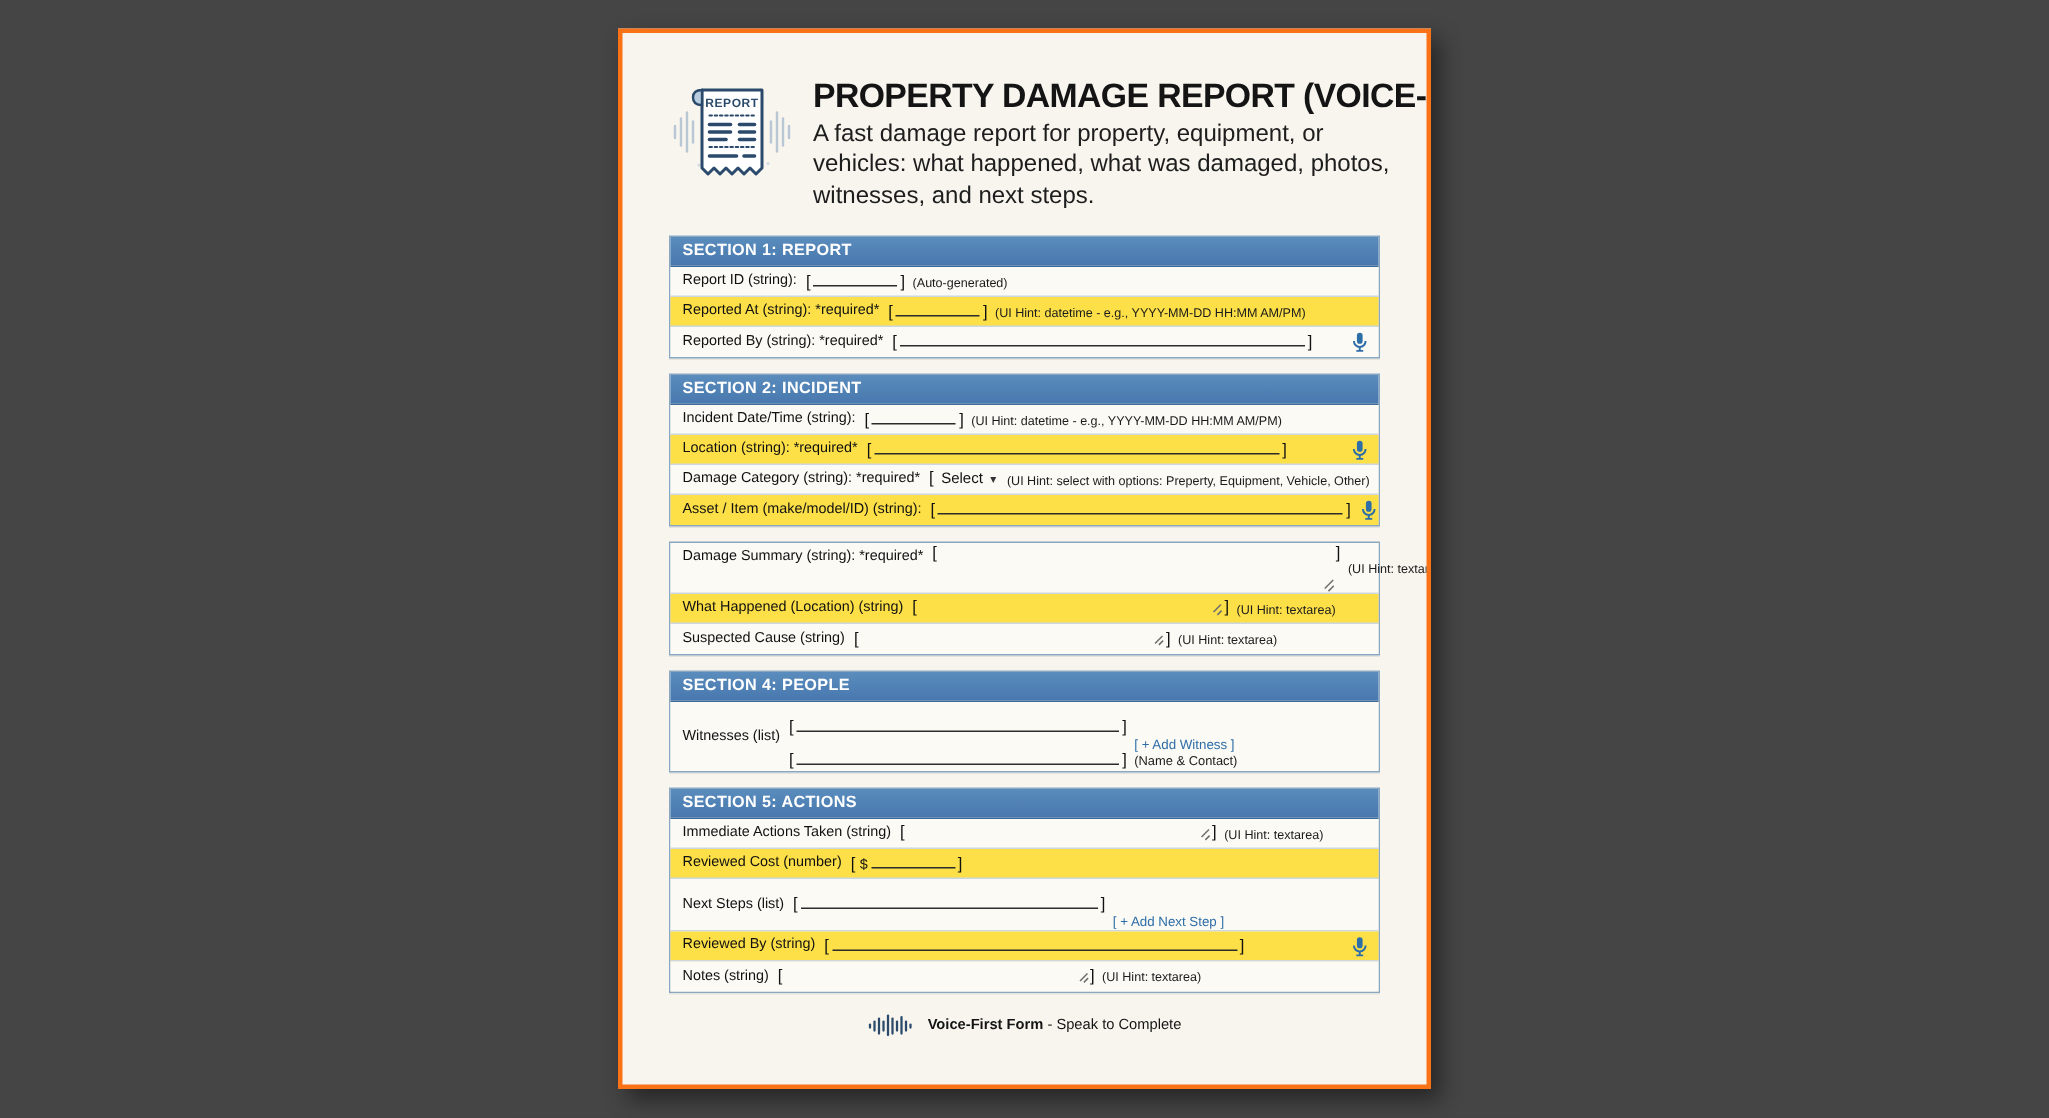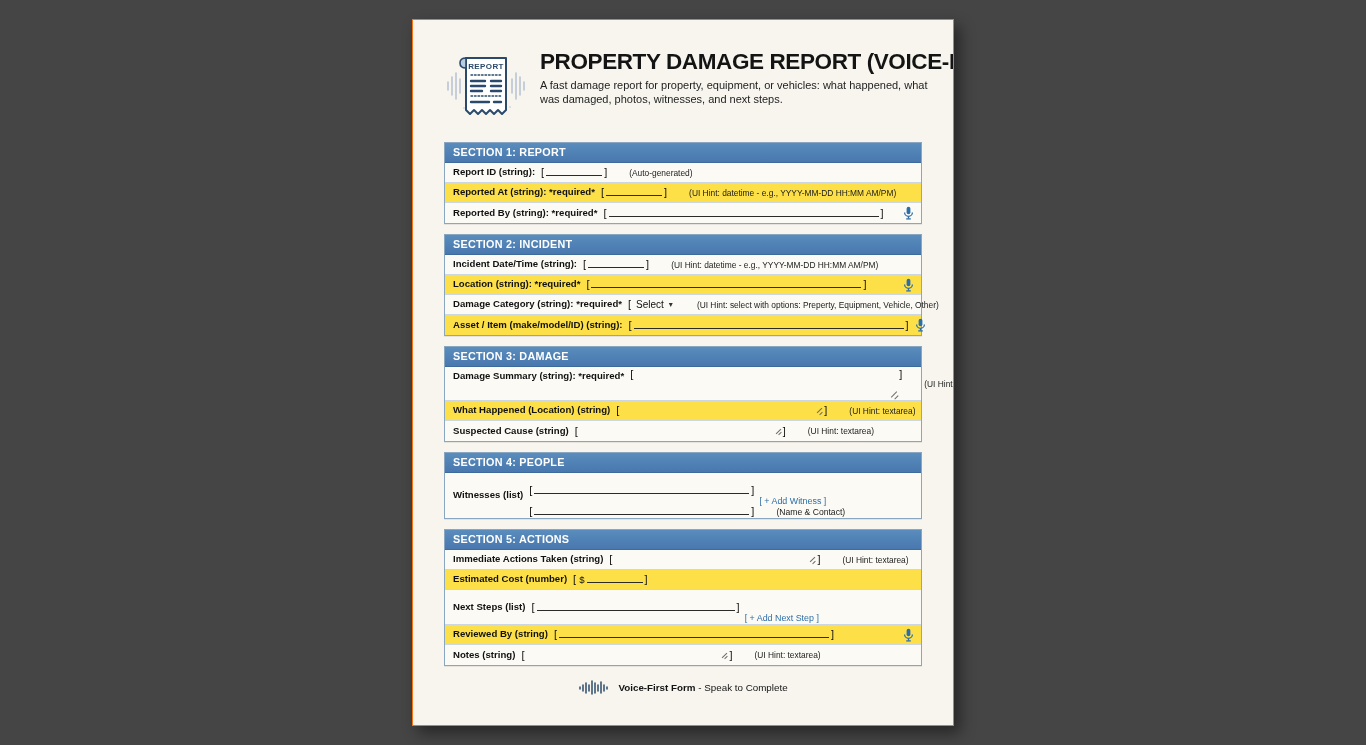--- a/index.html
+++ b/index.html
@@ -11,36 +11,36 @@
     overflow:hidden;
   }
   #stage { position:relative; width:1366px; height:745px; }
 
   
   .sheet {
     position:absolute; left:412px; top:19px;
     width:542px; height:707px;
     background:#f7f5ee;
     box-shadow: 6px 7px 14px rgba(0,0,0,.45);
-    border:1px solid #f97316;
+    border:3px solid #f97316;
     overflow:hidden;
   }
   .sheet-inner { padding:22px 31px 0 31px; }
 
   
   .doc-header { display:flex; align-items:flex-start; gap:12px; margin-bottom:16px; }
   .doc-icon { width:84px; height:82px; flex:0 0 84px; margin-top:2px; }
   .doc-title-wrap { padding-top:8px; }
   .doc-title {
     font-size:22.5px; font-weight:bold; letter-spacing:-.4px;
     color:#141414; line-height:1.05; margin:0 0 4px 0;
     white-space:nowrap;
   }
   .doc-sub {
-    font-size:11px; color:#1d1d1d; line-height:1.28;
+    font-size:16px; color:#1d1d1d; line-height:1.28;
     font-weight:normal; max-width:392px; margin:0;
   }
 
   
   .section {
     border:1px solid #8aa7c2;
     background:#fbfaf5;
     margin-bottom:10px;
     box-shadow:0 1px 0 rgba(0,0,0,.07);
   }
@@ -61,25 +61,25 @@
     background:#fbfaf5;
   }
   .row:nth-child(odd of .row) { }
   .row.alt { background:#fde047; }
   .row:last-child { border-bottom:none; }
 
   .lbl {
     font-size:9.6px; color:#111; white-space:nowrap;
     padding-right:6px; line-height:1.5;
   }
-  .lbl b { font-weight:bold; }
-  .lbl .typ { font-weight:bold;margin-top:48px; }
+  .lbl b { font-weight:normal; }
+  .lbl .typ { font-weight:normal;margin-top:48px; }
 
   .fieldwrap { display:flex; align-items:center; flex:1 1 auto; min-width:0; }
-  .hint { font-size:8.4px; color:#1b1b1b; white-space:nowrap; padding-left:22px; }
+  .hint { font-size:8.4px; color:#1b1b1b; white-space:nowrap; padding-left:5px; }
   .hint.nm { font-size:8.6px; }
 
   
   .fld { display:inline-flex; align-items:baseline; font-size:10px; color:#111; }
   .brk { font-size:11px; line-height:1; }
   .line {
     display:inline-block;
     border-bottom:1px solid #2b2b2b;
     height:9px; margin:0 2px;
   }
@@ -319,21 +319,20 @@
   <svg viewBox="0 0 11 14" width="11" height="14">
     <rect x="3.6" y="0.8" width="3.8" height="7.4" rx="1.9" fill="#2e6ea8"></rect>
     <path d="M1.6 6.4 a3.9 3.9 0 0 0 7.8 0" fill="none" stroke="#2e6ea8" stroke-width="1.3"></path>
     <line x1="5.5" y1="10.3" x2="5.5" y2="12.6" stroke="#2e6ea8" stroke-width="1.3"></line>
     <line x1="3.2" y1="12.9" x2="7.8" y2="12.9" stroke="#2e6ea8" stroke-width="1.3"></line>
   </svg></span>
               </div>
             </div>
           </div>
           <div class="section">
-            <div class="section-head">SECTION 3: DAMAGE</div>
             <div class="row tall">
               <div class="lbl labelcol"><b>Damage Summary</b><span class="typ"> (string): *required*</span></div>
               <div class="fieldwrap">
                 <span class="ta">
         <span class="brk">[</span>
         <span class="bigta">
           <span class="gripbr"></span>
         </span>
         <span class="brk">]</span>
                 </span>
@@ -397,21 +396,21 @@
                 <span class="ta">
         <span class="brk">[</span>
         <span class="ta-box w2"></span>
         <span class="grip"></span>
         <span class="brk">]</span>
                 </span>
                 <span class="hint">(UI Hint: textarea)</span>
               </div>
             </div>
             <div class="row alt">
-              <div class="lbl labelcol"><b>Estimated Cost</b><span class="typ"> (number)</span></div>
+              <div class="lbl labelcol"><b>Reviewed Cost</b><span class="typ"> (number)</span></div>
               <div class="fieldwrap">
                 <span class="fld">
         <span class="brk">[</span>
         <span class="cur">$</span>
         <span class="line w-cost"></span>
         <span class="brk">]</span>
                 </span>
               </div>
             </div>
             <div class="row">

